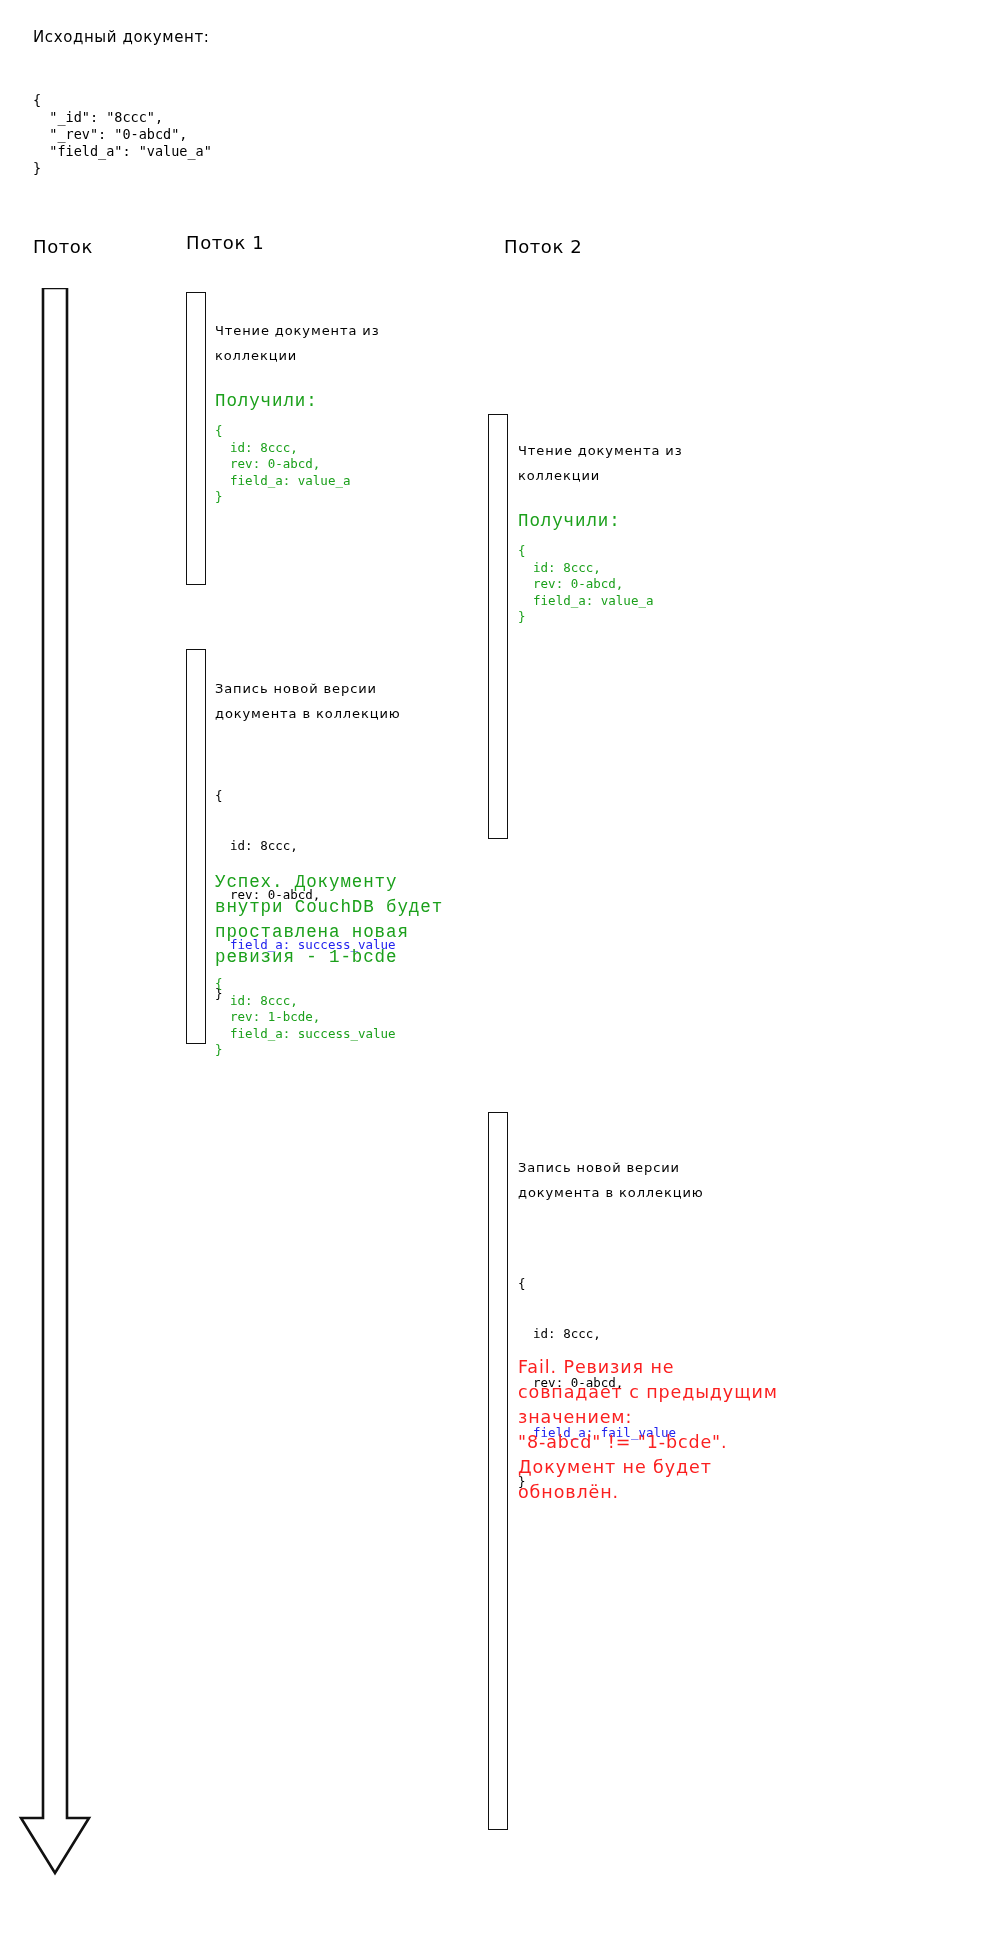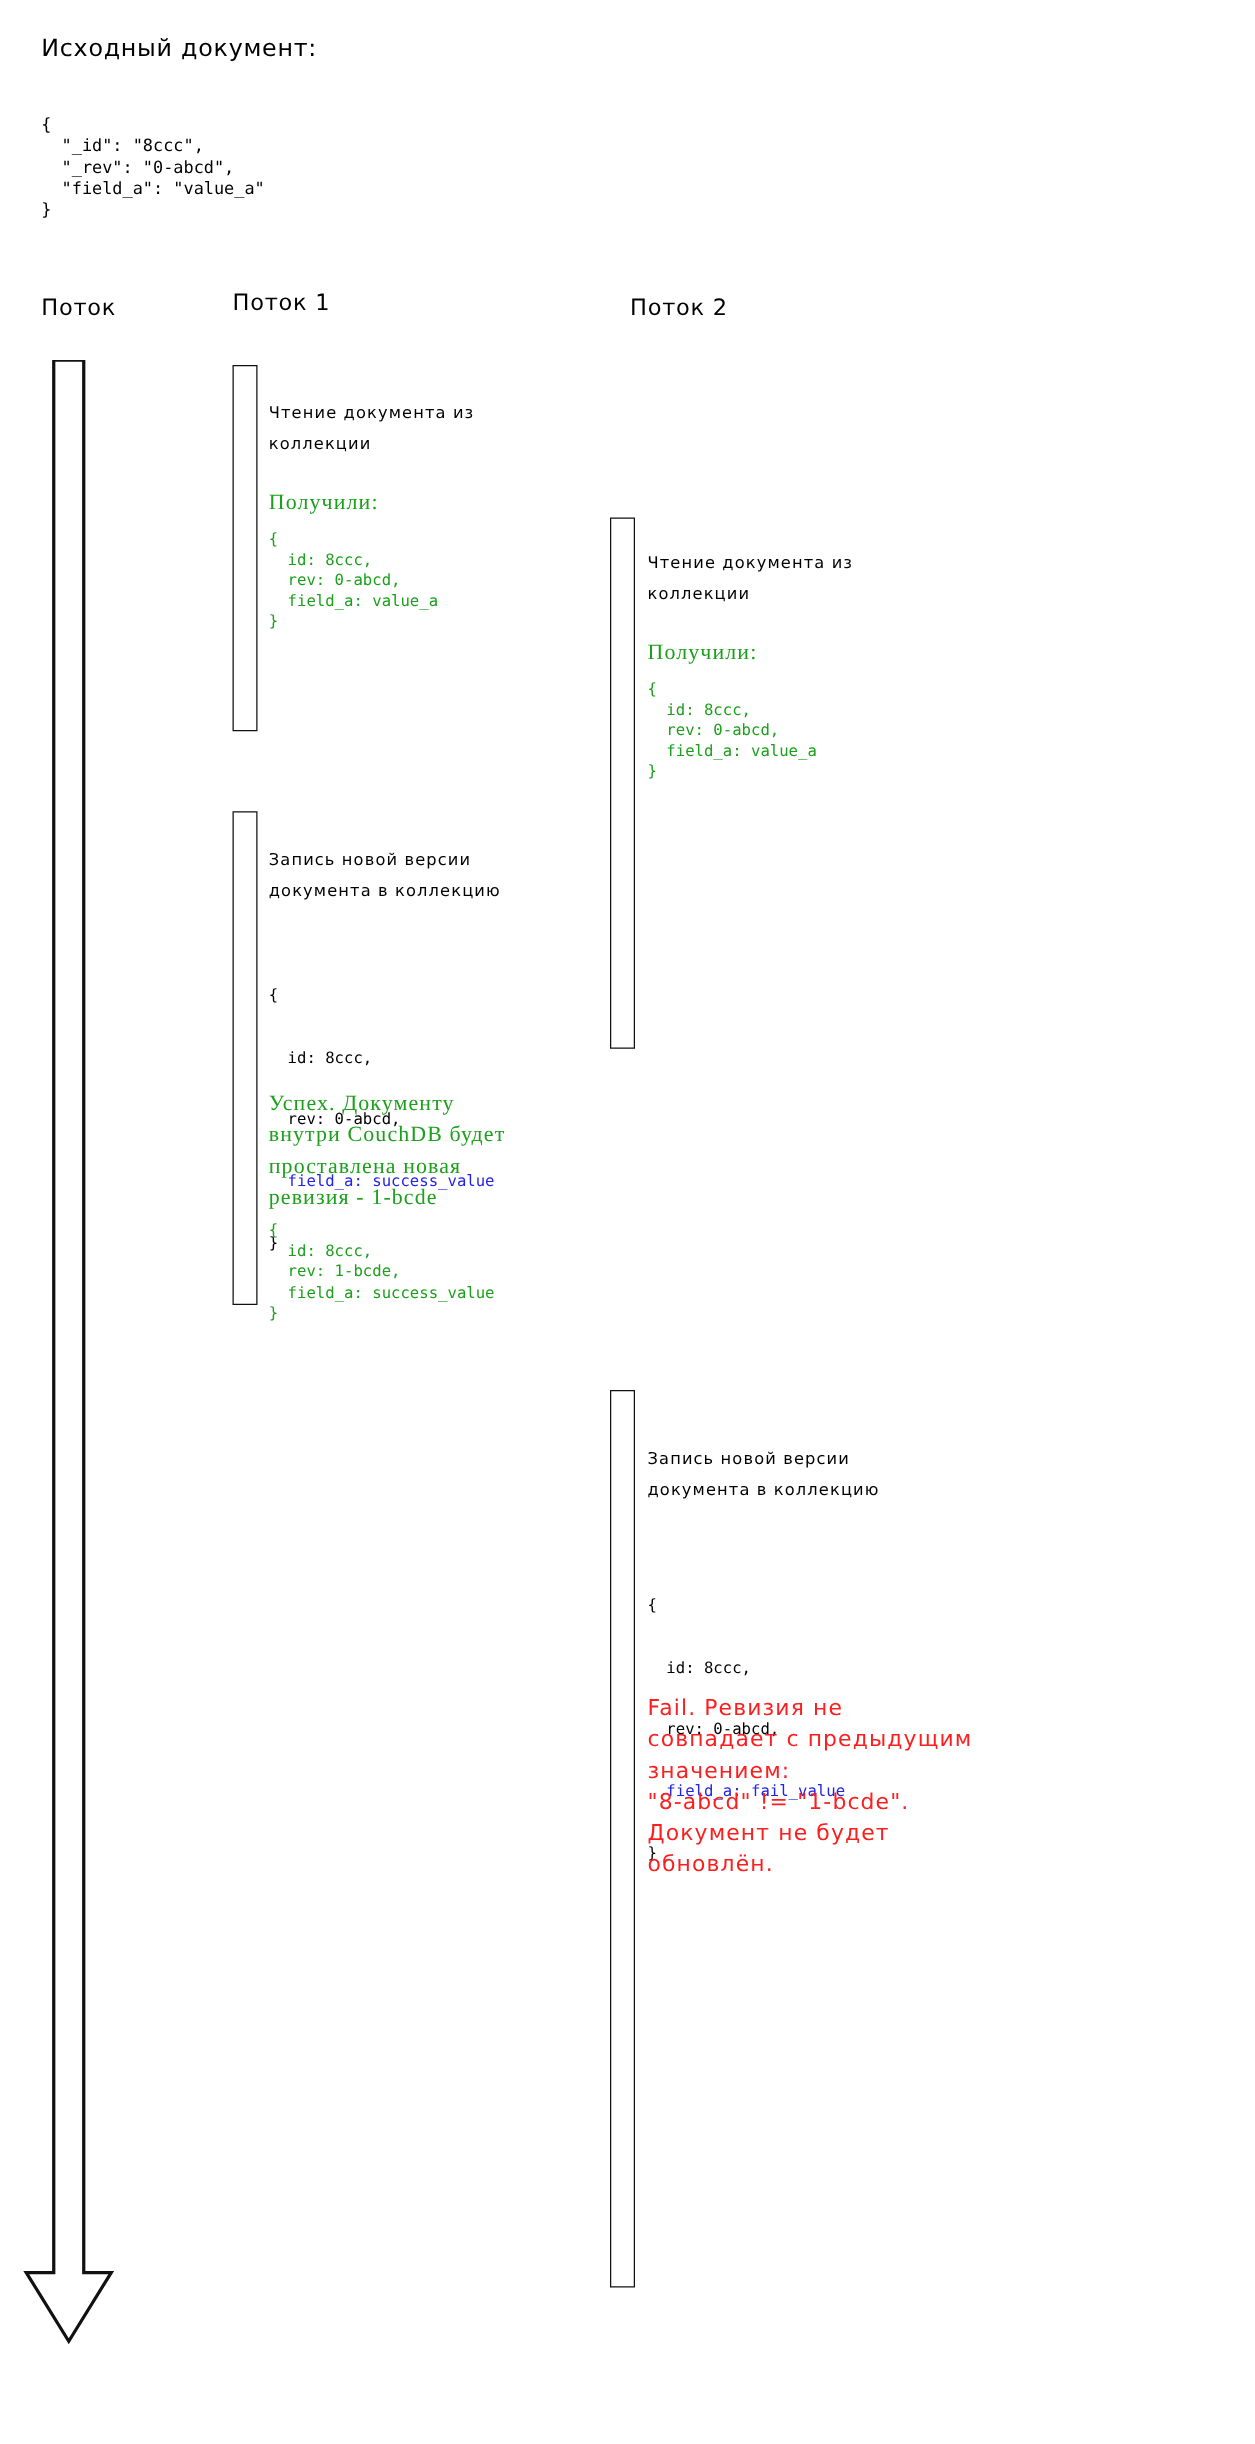--- a/index.html
+++ b/index.html
@@ -23,21 +23,21 @@
     top: 0;
     width: 1004px;
     height: 1955px;
   }
 
   
   .abs { position: absolute; white-space: pre; }
 
   .heading {
     font-family: "DejaVu Sans", sans-serif;
-    font-size: 19px;
+    font-size: 15px;
     letter-spacing: 0.6px;
     color: #000;
   }
 
   .code {
     font-family: "DejaVu Sans Mono", monospace;
     font-size: 13.5px;
     line-height: 17px;
     color: #000;
   }
@@ -51,21 +51,21 @@
 
   .step-title {
     font-family: "DejaVu Sans", sans-serif;
     font-size: 13px;
     line-height: 25px;
     letter-spacing: 0.9px;
     color: #000;
   }
 
   .note-green {
-    font-family: Liberation Serif, serif;
+    font-family: Liberation Mono, monospace;
     font-size: 17.5px;
     line-height: 25px;
     letter-spacing: 0.9px;
     color: #1ba01b;
   }
 
   .note-red {
     font-family: "DejaVu Sans", sans-serif;
     font-size: 17.5px;
     line-height: 25px;

